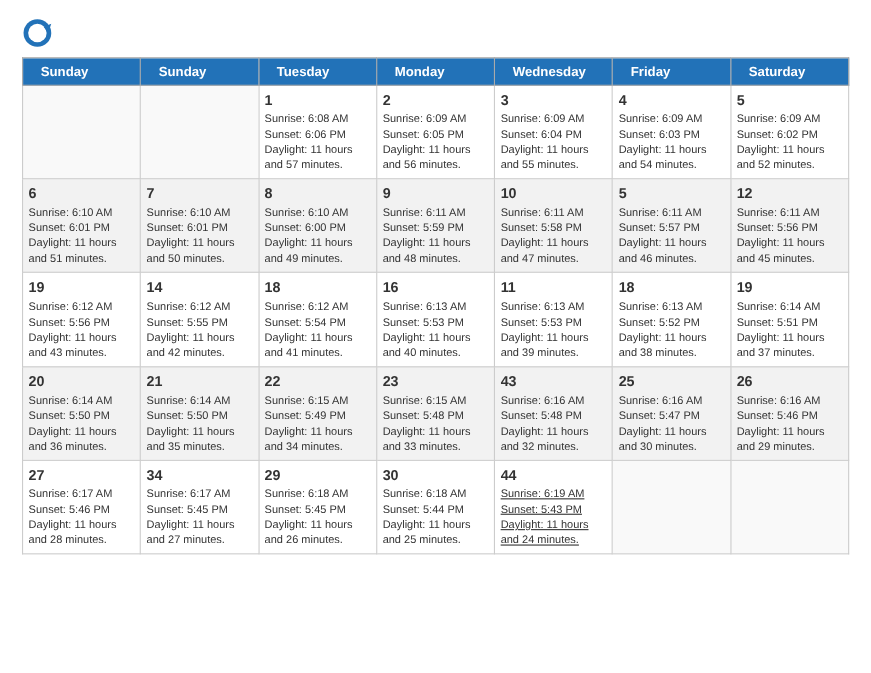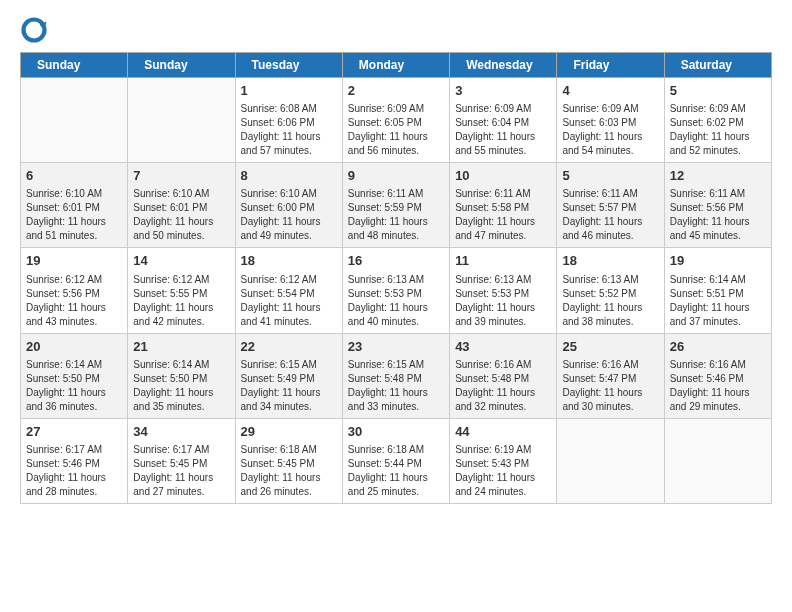--- a/index.html
+++ b/index.html
@@ -317,21 +317,21 @@
 Daylight: 11 hours and 26 minutes.</div>
           </td>
           <td>
             <span class="day-num">30</span>
             <div class="day-info" style="white-space: pre-line;">Sunrise: 6:18 AM
 Sunset: 5:44 PM
 Daylight: 11 hours and 25 minutes.</div>
           </td>
           <td>
             <span class="day-num">44</span>
-            <div class="day-info" style="white-space: pre-line;">Sunrise: 6:19 AM
+            <div class="day-info" style="white-space: pre-line; text-decoration: underline;">Sunrise: 6:19 AM
 Sunset: 5:43 PM
 Daylight: 11 hours and 24 minutes.</div>
           </td>
           <td class="empty"></td>
           <td class="empty"></td>
         </tr>
       </tbody>
   </table>
 </div>
 

